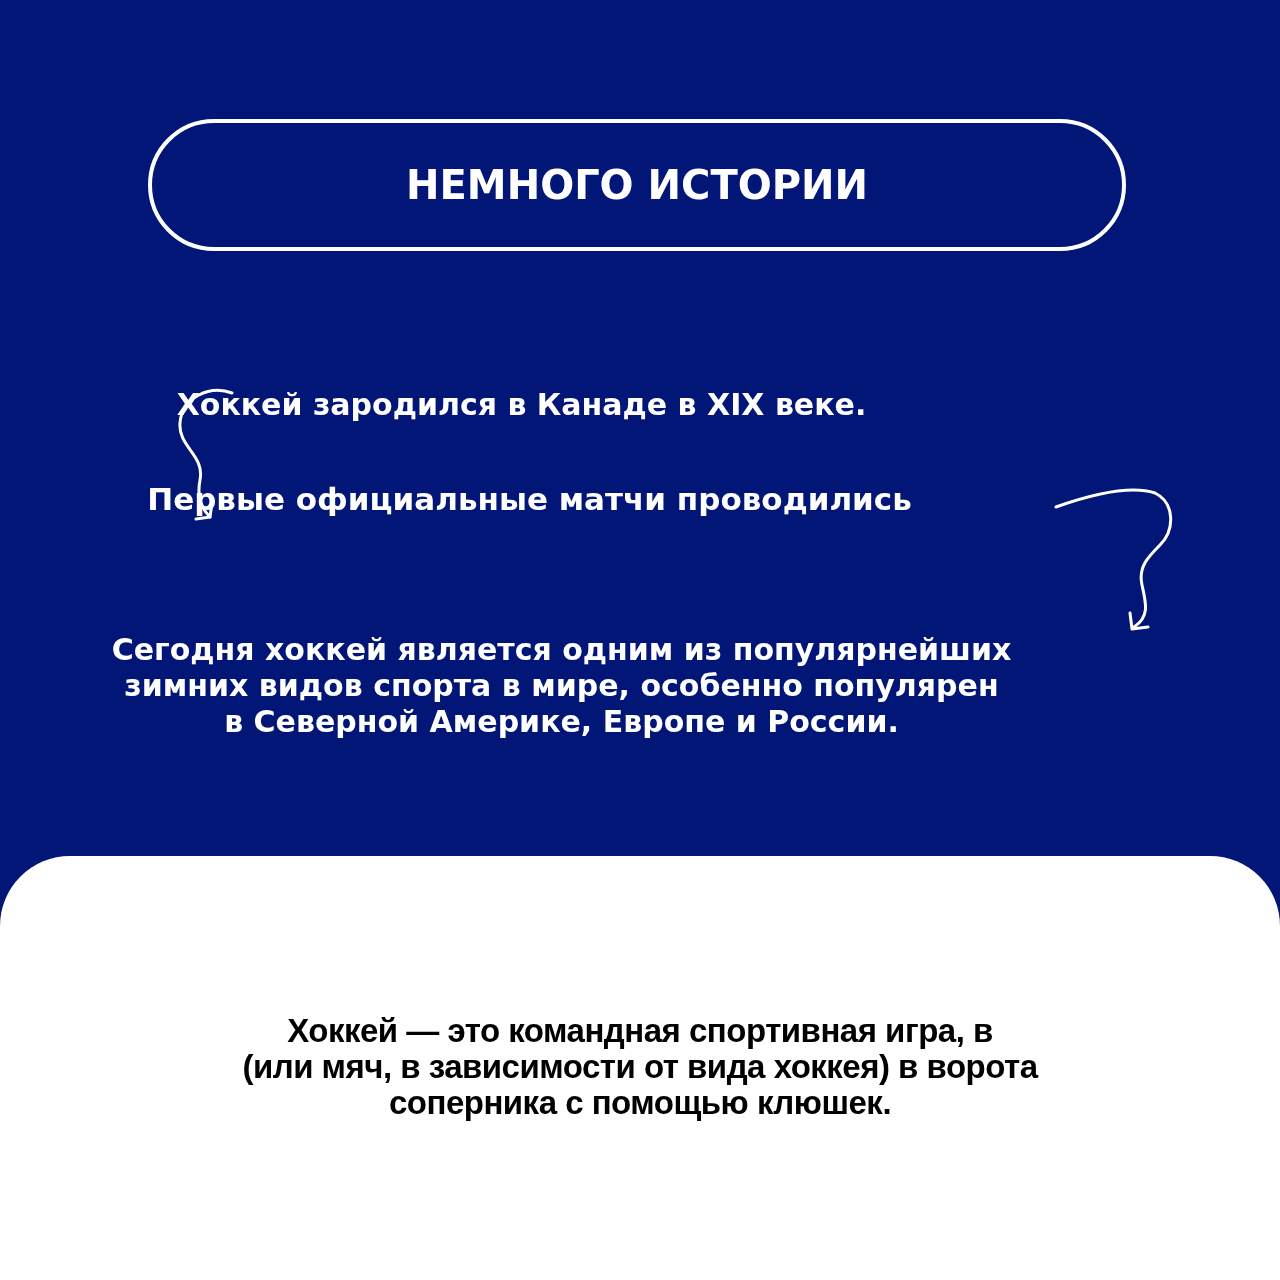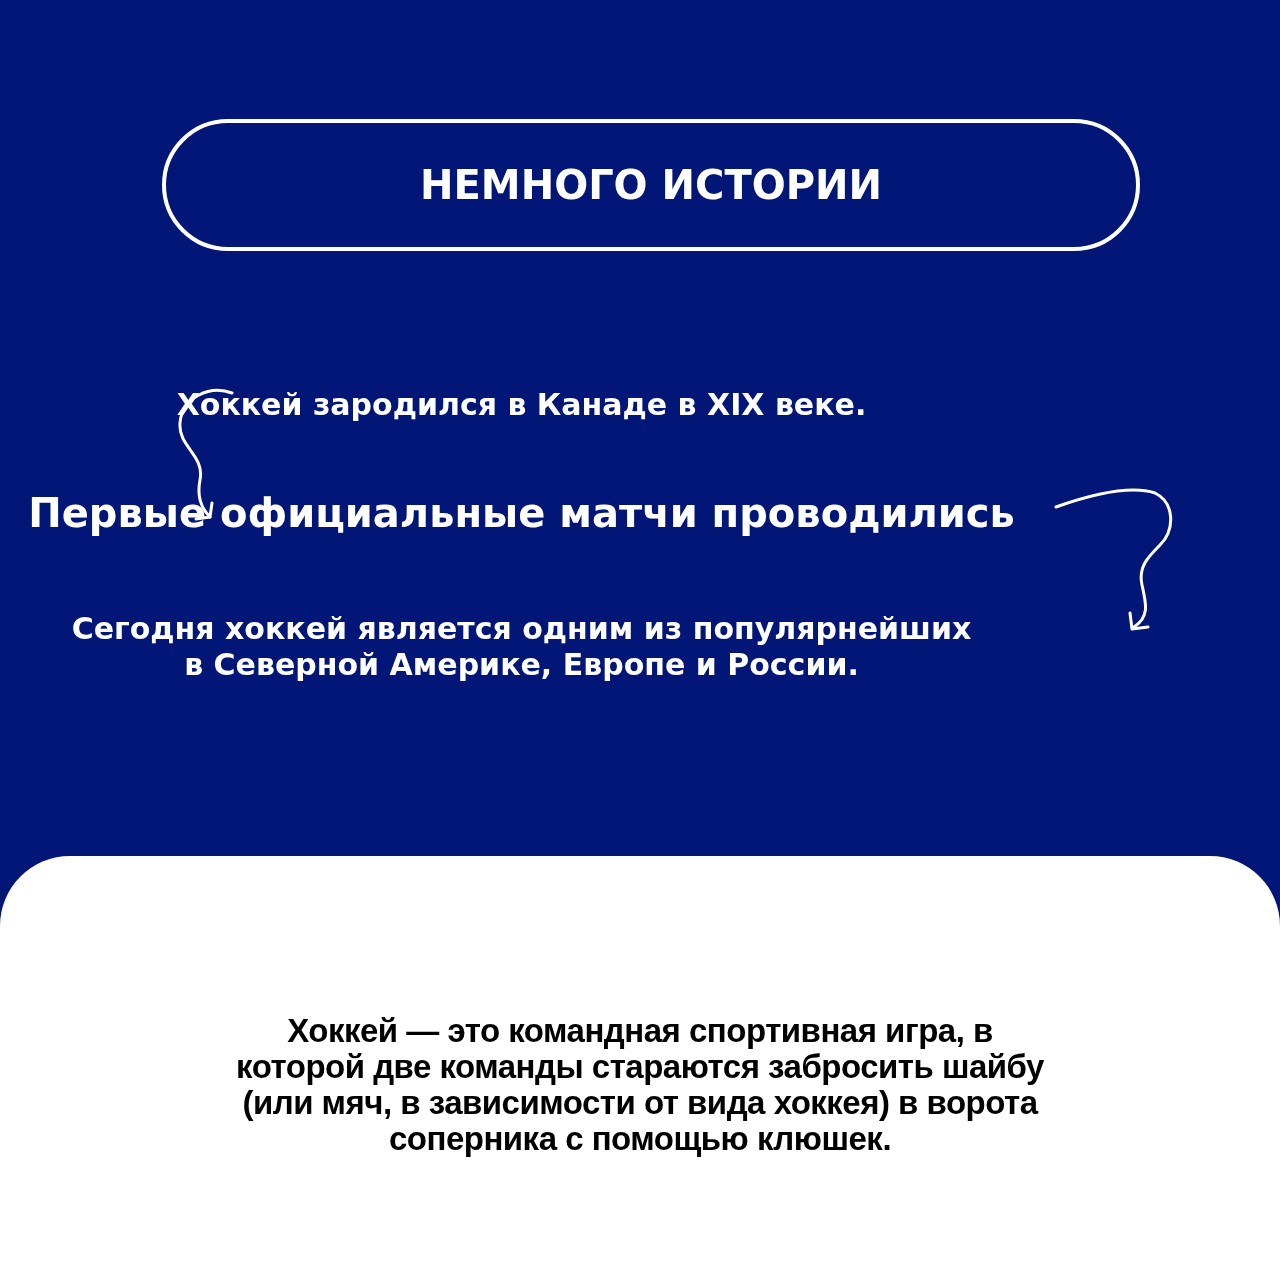--- a/index.html
+++ b/index.html
@@ -2,35 +2,35 @@
 <html><head>
   <meta charset="utf-8">
   <style>
     html, body { margin: 0; padding: 0; }
     body {
       width: 1280px; height: 1280px; position: relative; overflow: hidden;
       background: #021677;
       font-family: "DejaVu Sans", sans-serif;
     }
     .title-pill {
-      position: absolute; left: 162px; top: 119px; width: 978px; height: 132px;
+      position: absolute; left: 148px; top: 119px; width: 978px; height: 132px;
       border: 4px solid #ffffff; border-radius: 70px; box-sizing: border-box;
       display: flex; align-items: center; justify-content: center;
     }
     .title-pill span {
       color: #fff; font-weight: bold; font-size: 40px; letter-spacing: 0px;
       font-family: "DejaVu Sans", sans-serif;
     }
     .hist {
       position: absolute; left: 0; width: 1043px; text-align: center;
       color: #ffffff; font-weight: bold; font-family: "DejaVu Sans", sans-serif;
     }
     .p1 { top: 386px; font-size: 30px; line-height: 38px; }
-    .p2 { top: 495px; font-size: 40px; line-height: 36px; }
-    .p3 { top: 611px; font-size: 30px; line-height: 36px; }
+    .p2 { top: 481px; font-size: 31px; line-height: 36px; padding-left: 8px; }
+    .p3 { top: 632px; font-size: 30px; line-height: 36px; padding-left: 40px; }
     .p3 .line { display: block; }
     .arrow { position: absolute; }
     .white-panel {
       position: absolute; left: 0; top: 856px; width: 1280px; height: 424px;
       background: #ffffff; border-radius: 70px 70px 0 0;
     }
     .def {
       position: absolute; left: 0; top: 985px; width: 1280px; text-align: center;
       color: #000; font-weight: bold; font-size: 33px; line-height: 36px;
       font-family: "Liberation Sans", sans-serif; letter-spacing: -0.5px; margin-top: 28px;
@@ -53,22 +53,22 @@
   <path d="M6 22 C40 10 80 0 105 8 C125 18 125 45 110 60 C98 72 88 82 92 100 C96 118 100 132 84 142" fill="none" stroke="#fff" stroke-width="3" stroke-linecap="round"></path>
   <path d="M80 128 L82 144 L98 142" fill="none" stroke="#fff" stroke-width="3" stroke-linecap="round" stroke-linejoin="round"></path>
 </svg>
 
 <div class="hist p1">Хоккей зародился в Канаде в XIX веке.</div>
 <div class="hist p2">
   <span style="display:block">Первые официальные матчи проводились</span>
 </div>
 <div class="hist p3">
   <span class="line">Сегодня хоккей является одним из популярнейших</span>
+  <span class="line">зимних видов спорта в мире, особенно популярен</span>
   <span class="line">в Северной Америке, Европе и России.</span>
 </div>
 
 <div class="white-panel"></div>
 <div class="def">
   <span class="line">Хоккей — это командная спортивная игра, в</span>
-  <span class="line">которой две команды стараются забросить шайбу</span>
   <span class="line">(или мяч, в зависимости от вида хоккея) в ворота</span>
   <span class="line">соперника с помощью клюшек.</span>
 </div>
 
 </body></html>

